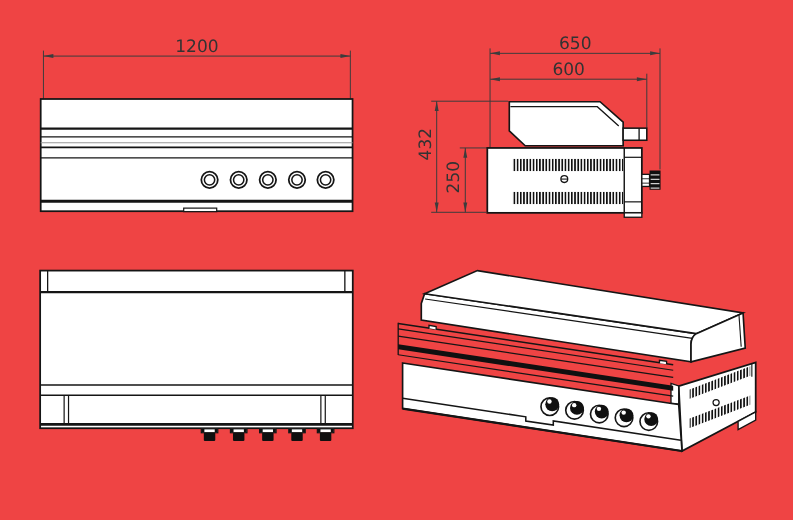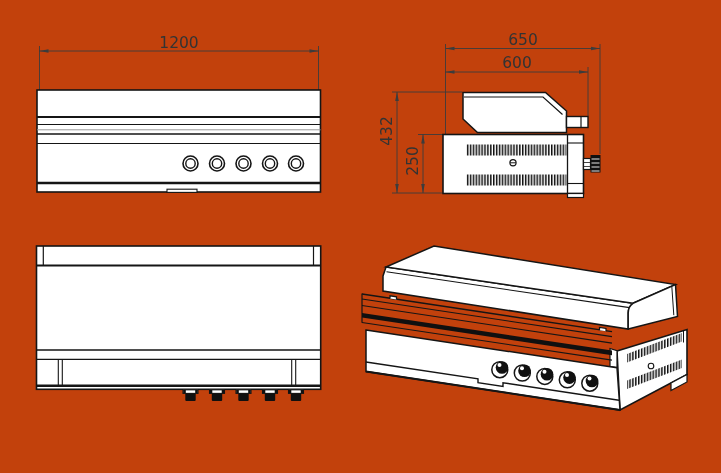--- a/index.html
+++ b/index.html
@@ -1,16 +1,16 @@
 <!DOCTYPE html>
 <html><head>
 <meta charset="utf-8">
 <style>
   html,body{margin:0;padding:0;background:#ffffff;}
-  #canvas{position:relative;width:721px;height:473px;background:#c2410c;overflow:hidden;
+  #canvas{position:relative;width:721px;height:473px;background:#ef4444;overflow:hidden;
           font-family:"DejaVu Sans", sans-serif;}
   svg text{font-family:"DejaVu Sans", sans-serif;font-size:15.5px;fill:#333;}
   .obj{stroke:#151515;fill:none;}
   .objw{stroke:#151515;fill:#ffffff;}
   .dim{stroke:#3c3c3c;stroke-width:0.9;fill:none;}
   .arr{fill:#3c3c3c;stroke:none;}
   .dk{fill:#101010;stroke:none;}
 </style>
 </head>
 <body>

